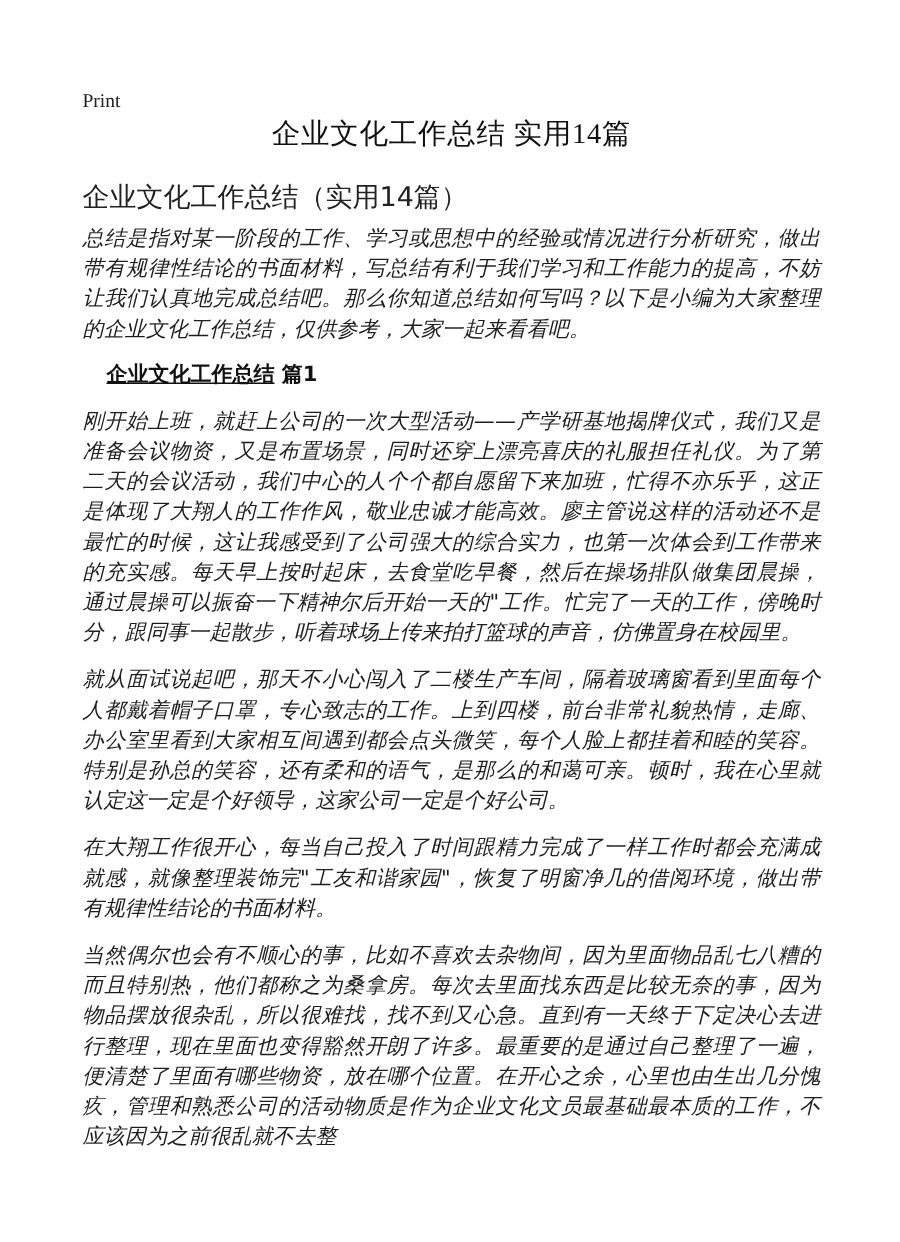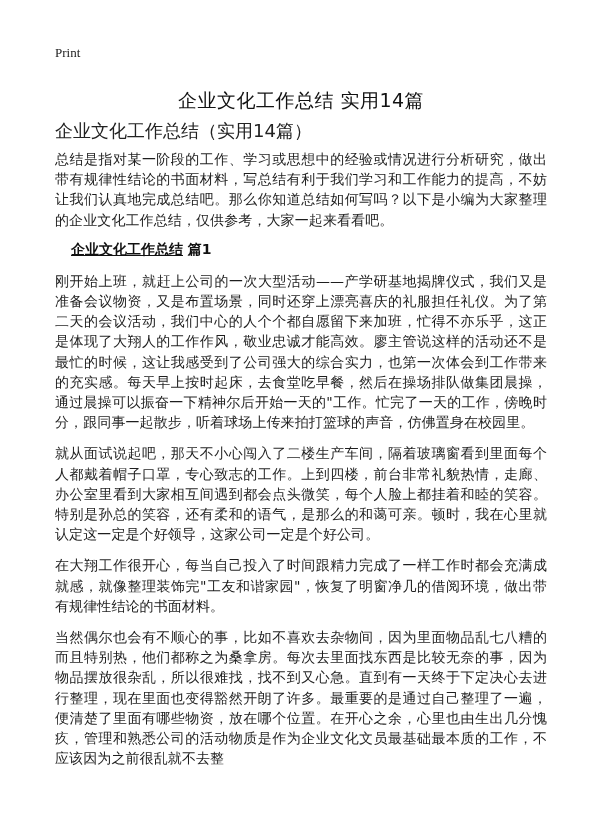--- a/index.html
+++ b/index.html
@@ -16,37 +16,38 @@
       font-family: "DejaVu Sans", "Liberation Sans", sans-serif;
     }
     .page {
       position: absolute;
       left: 55px;
       top: 0;
       width: 492px;
     }
     .print-label {
       position: absolute;
-      top: 45px;
+      top: 59px;
       left: 0;
       font-family: "Liberation Serif", "DejaVu Serif", serif;
       font-size: 13px;
       color: #222;
     }
     .doc-title {
       position: absolute;
-      top: 88px;
+      top: 76px;
       left: 0;
       width: 492px;
       text-align: center;
       font-size: 19px;
       font-weight: normal;
       letter-spacing: 0.5px;
       color: #111;
       margin: 0;
+      font-family: Liberation Serif, serif;
     }
     .doc-subtitle {
       position: absolute;
       top: 119px;
       left: 0;
       font-size: 18px;
       color: #222;
     }
     .body-wrap {
       position: absolute;
@@ -55,20 +56,21 @@
       width: 492px;
     }
     .para {
       font-size: 14px;
       line-height: 20.2px;
       margin: 0 0 11px 0;
       text-align: justify;
       text-justify: inter-character;
       color: #1e1e1e;
       letter-spacing: 0.1px;
+      font-style: italic;
     }
     .section-heading {
       font-size: 14px;
       font-weight: bold;
       margin: 4px 0 12px 16px;
       color: #111;
     }
     .section-heading .underlined {
       text-decoration: underline;
     }

